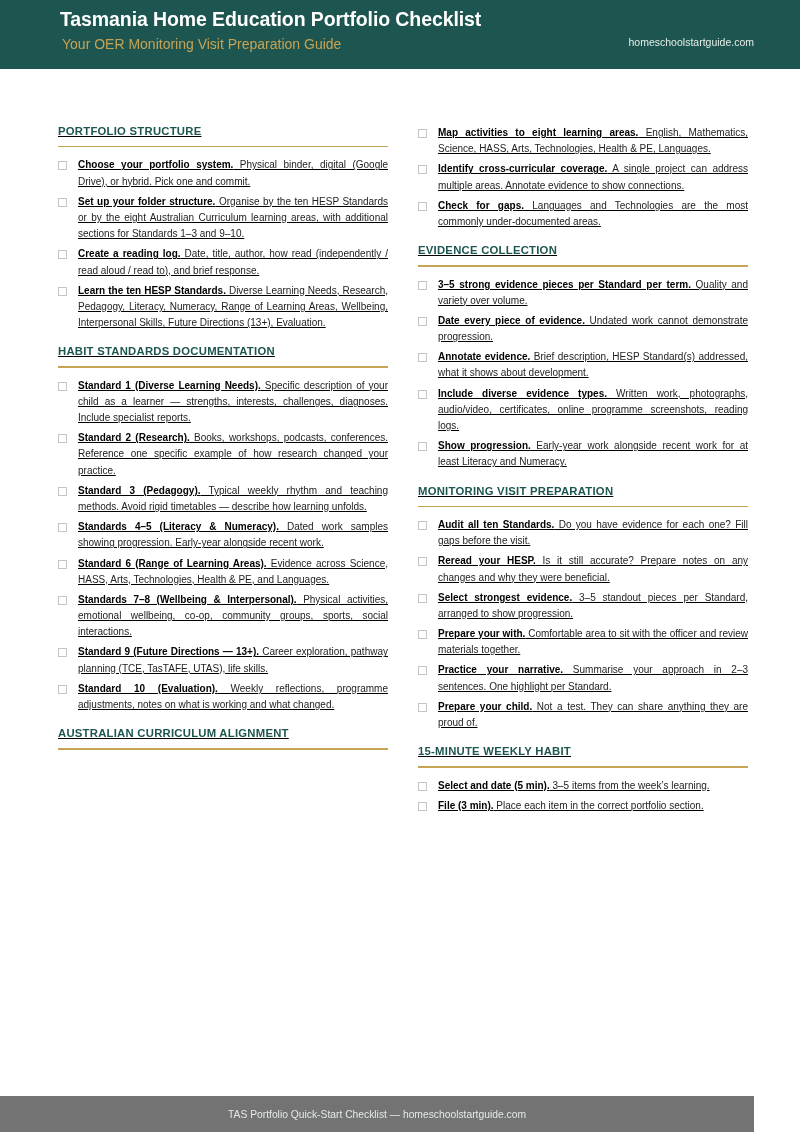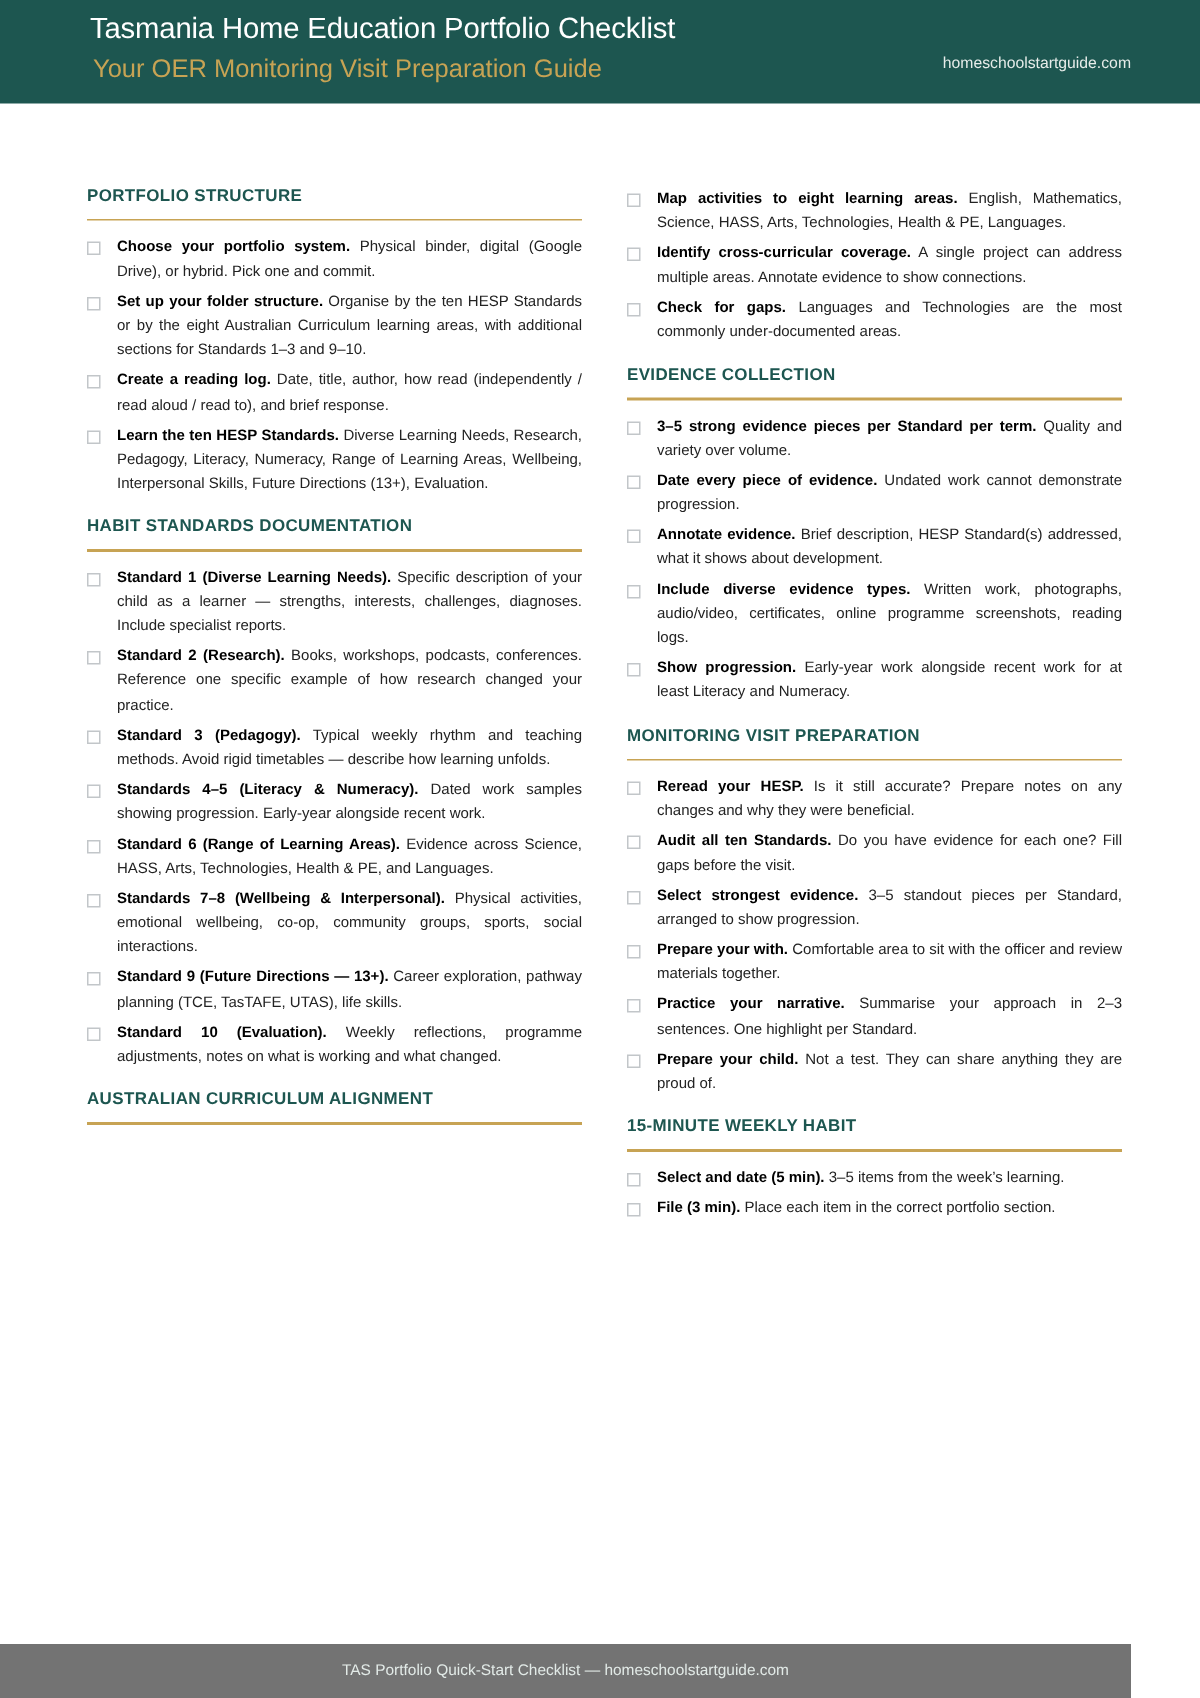--- a/index.html
+++ b/index.html
@@ -25,30 +25,30 @@
     top: 0; left: 0;
     width: 800px;
     height: 69px;
     background: #1d5650;
   }
   .header-title {
     position: absolute;
     left: 60px;
     top: 8px;
     font-size: 19.5px;
-    font-weight: normal;
+    font-weight: bold;
     color: #ffffff;
     letter-spacing: -0.1px;
     white-space: nowrap;
   }
   .header-subtitle {
     position: absolute;
     left: 62px;
     top: 36px;
-    font-size: 17px;
+    font-size: 14px;
     font-weight: normal;
     color: #c7a354;
     white-space: nowrap;
     text-align: center;
   }
   .header-url {
     position: absolute;
     right: 46px;
     top: 36px;
     font-size: 10.5px;
@@ -60,20 +60,21 @@
   .columns {
     position: absolute;
     top: 125px;
     left: 0;
     width: 800px;
   }
   .col {
     position: absolute;
     top: 0;
     width: 330px;
+    text-decoration: underline;
   }
   .col-left  { left: 58px; }
   .col-right { left: 418px; }
 
   
   .section {
     margin-bottom: 0;
   }
   .section-title {
     font-size: 11.3px;
@@ -189,22 +190,22 @@
           <div class="section-rule"></div>
           <div class="item"><span class="checkbox"></span><span class="item-lead">3–5 strong evidence pieces per Standard per term.</span><span class="item-rest">  Quality and variety over volume.</span></div>
           <div class="item"><span class="checkbox"></span><span class="item-lead">Date every piece of evidence.</span><span class="item-rest">  Undated work cannot demonstrate progression.</span></div>
           <div class="item"><span class="checkbox"></span><span class="item-lead">Annotate evidence.</span><span class="item-rest"> Brief description, HESP Standard(s) addressed, what it shows about development.</span></div>
           <div class="item"><span class="checkbox"></span><span class="item-lead">Include diverse evidence types.</span><span class="item-rest">  Written work, photographs, audio/video, certificates, online programme screenshots, reading logs.</span></div>
           <div class="item"><span class="checkbox"></span><span class="item-lead">Show progression.</span><span class="item-rest">  Early-year work alongside recent work for at least Literacy and Numeracy.</span></div>
         </div>
         <div class="section">
           <div class="section-title">MONITORING VISIT PREPARATION</div>
           <div class="section-rule"></div>
+          <div class="item"><span class="checkbox"></span><span class="item-lead">Audit all ten Standards.</span><span class="item-rest">  Do you have evidence for each one? Fill gaps before the visit.</span></div>
           <div class="item"><span class="checkbox"></span><span class="item-lead">Reread your HESP.</span><span class="item-rest">  Is it still accurate?  Prepare notes on any changes and why they were beneficial.</span></div>
-          <div class="item"><span class="checkbox"></span><span class="item-lead">Audit all ten Standards.</span><span class="item-rest">  Do you have evidence for each one? Fill gaps before the visit.</span></div>
           <div class="item"><span class="checkbox"></span><span class="item-lead">Select strongest evidence.</span><span class="item-rest"> 3–5 standout pieces per Standard,  arranged to show progression.</span></div>
           <div class="item"><span class="checkbox"></span><span class="item-lead">Prepare your with.</span><span class="item-rest"> Comfortable area to sit with the officer and review materials together.</span></div>
           <div class="item"><span class="checkbox"></span><span class="item-lead">Practice your narrative.</span><span class="item-rest"> Summarise your approach in 2–3 sentences.   One highlight per Standard.</span></div>
           <div class="item"><span class="checkbox"></span><span class="item-lead">Prepare your child.</span><span class="item-rest">  Not a test.  They can share anything they are proud of.</span></div>
         </div>
         <div class="section">
           <div class="section-title">15-MINUTE WEEKLY HABIT</div>
           <div class="section-rule"></div>
           <div class="item"><span class="checkbox"></span><span class="item-lead">Select and date (5 min).</span><span class="item-rest">  3–5 items from the week’s learning.</span></div>
           <div class="item"><span class="checkbox"></span><span class="item-lead">File (3 min).</span><span class="item-rest"> Place each item in the correct portfolio section.</span></div>

